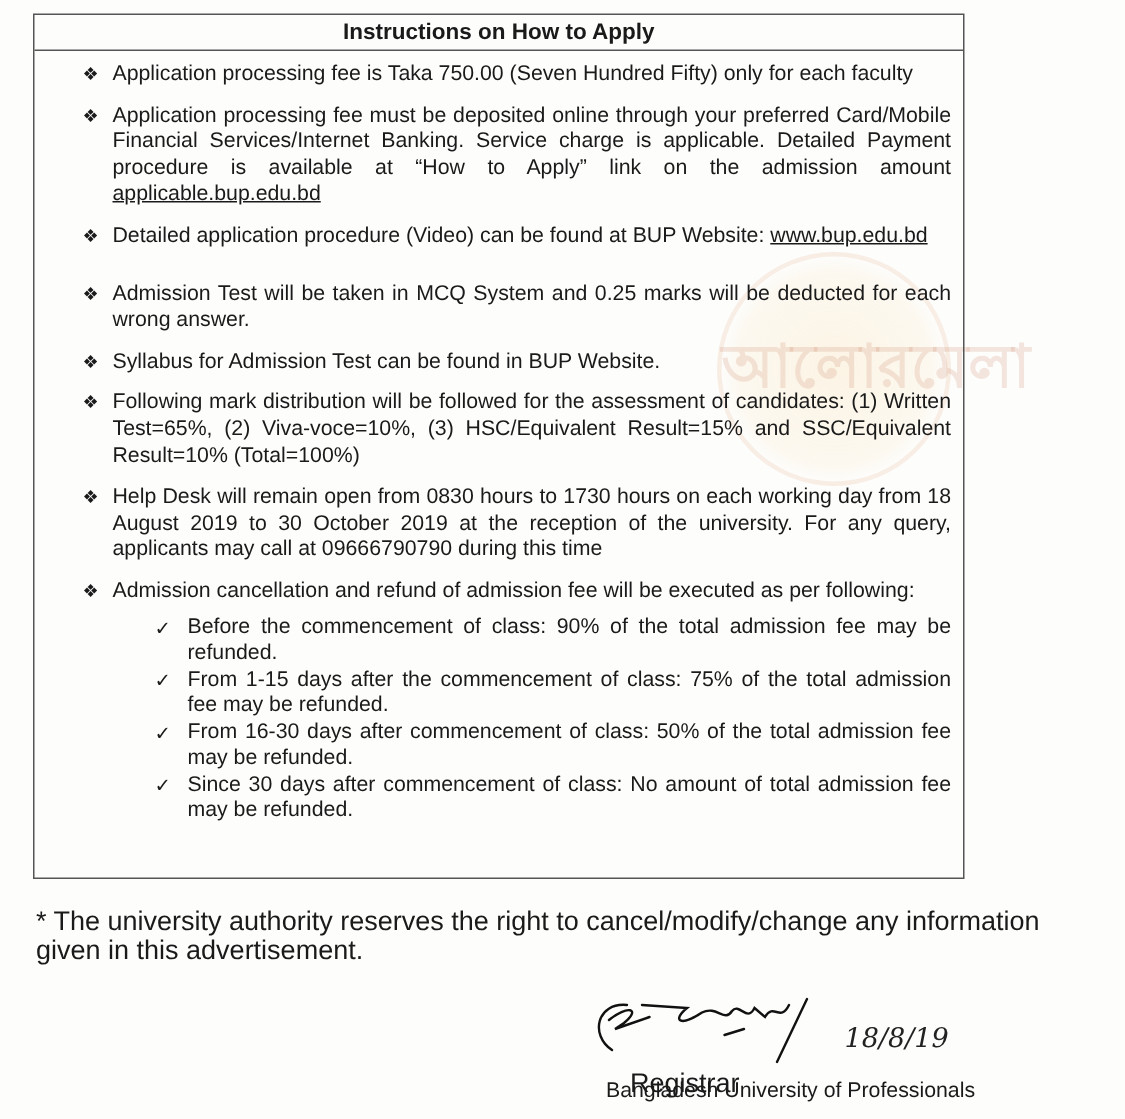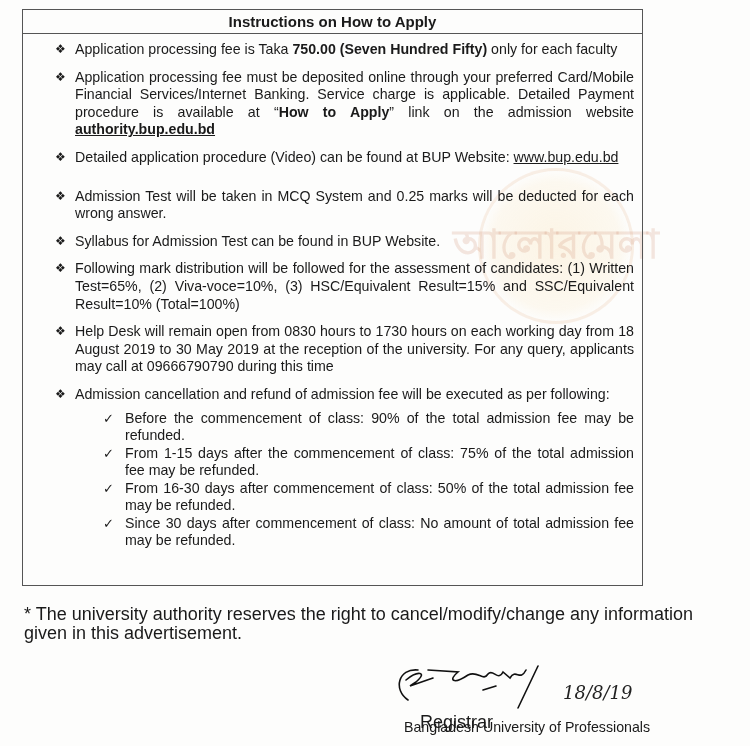--- a/index.html
+++ b/index.html
@@ -8,21 +8,21 @@
     background: #fdfdfc;
     font-family: "Liberation Sans", sans-serif;
     color: #1a1a1a;
     position: relative;
   }
   .watermark {
     position: absolute; left: 478px; top: 168px; width: 150px; height: 150px;
     border-radius: 50%;
     background: radial-gradient(circle, rgba(250,215,150,0.22) 0%, rgba(250,215,150,0.12) 60%, rgba(250,215,150,0) 72%);
     border: 3px solid rgba(225,160,110,0.16);
-    display: flex; align-items: center; justify-content: center;
+    display: flex; align-items: center; 
     font-size: 40px; color: rgba(200,120,90,0.18); font-weight: bold;
     pointer-events: none;
   }
   .box {
     position: absolute; left: 22px; top: 9px; width: 621px; height: 577px;
     border: 1.5px solid #555;
     box-sizing: border-box;
   }
   .sec-head {
     height: 24px; line-height: 23px; text-align: center;
@@ -39,21 +39,21 @@
   }
   .bullet {
     position: absolute; left: 6px; top: 0; font-size: 12px;
   }
   .sublist { margin: 6px 0 0 24px; }
   .subitem {
     position: relative; padding-left: 26px;
     font-size: 14.2px; line-height: 17px; text-align: justify; margin-bottom: 1px;
   }
   .check { position: absolute; left: 4px; top: 0; font-size: 13px; }
-  b { font-weight: bold; margin-top: 20px; }
+  b { font-weight: normal; margin-top: 20px; }
   a { color: #1a1a1a; }
   .footnote {
     position: absolute; left: 24px; top: 605px; width: 700px;
     font-size: 18px; line-height: 19px;
   }
   .signature {
     position: absolute; left: 388px; top: 660px; width: 240px; height: 50px;
   }
   .sign-date {
     position: absolute; left: 563px; top: 682px;
@@ -76,21 +76,21 @@
 
 <div class="box">
   <div class="sec-head">Instructions on How to Apply</div>
   <div class="sec-body">
     <div class="item">
       <span class="bullet">❖</span>
       <span>Application processing fee is Taka </span><b>750.00 (Seven Hundred Fifty)</b><span> only for each faculty</span>
     </div>
     <div class="item">
       <span class="bullet">❖</span>
-      <span>Application processing fee must be deposited online through your preferred Card/Mobile Financial Services/Internet Banking.  Service charge is applicable. Detailed Payment procedure is available at “</span><b>How to Apply</b><span>” link on the admission website </span><b><a href="#">authority.bup.edu.bd</a></b>
+      <span>Application processing fee must be deposited online through your preferred Card/Mobile Financial Services/Internet Banking.  Service charge is applicable. Detailed Payment procedure is available at “</span><b>How to Apply</b><span>” link on the admission amount </span><b><a href="#">applicable.bup.edu.bd</a></b>
     </div>
     <div class="item">
       <span class="bullet">❖</span>
       <span>Detailed application procedure (Video) can be found at BUP Website: </span><a href="#">www.bup.edu.bd</a>
     </div>
   </div>
 
   <div class="sec-body">
     <div class="item">
       <span class="bullet">❖</span>
@@ -99,21 +99,21 @@
     <div class="item">
       <span class="bullet">❖</span>
       <span>Syllabus for Admission Test can be found in BUP Website.</span>
     </div>
     <div class="item">
       <span class="bullet">❖</span>
       <span>Following mark distribution will be followed for the assessment of candidates: (1) Written Test=65%, (2) Viva-voce=10%, (3) HSC/Equivalent Result=15% and SSC/Equivalent Result=10% (Total=100%)</span>
     </div>
     <div class="item">
       <span class="bullet">❖</span>
-      <span>Help Desk will remain open from 0830 hours to 1730 hours on each working day from 18 August 2019 to 30 May 2019 at the reception of the university. For any query, applicants may call at 09666790790 during this time</span>
+      <span>Help Desk will remain open from 0830 hours to 1730 hours on each working day from 18 August 2019 to 30 October 2019 at the reception of the university. For any query, applicants may call at 09666790790 during this time</span>
     </div>
     <div class="item">
       <span class="bullet">❖</span>
       <span>Admission cancellation and refund of admission fee will be executed as per following:</span>
       <div class="sublist">
         <div class="subitem">
           <span class="check">✓</span>
           <span>Before the commencement of class: 90% of the total admission fee may be refunded.</span>
         </div>
         <div class="subitem">

